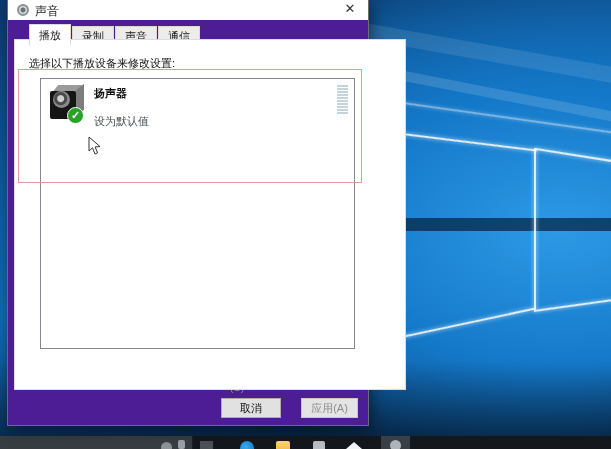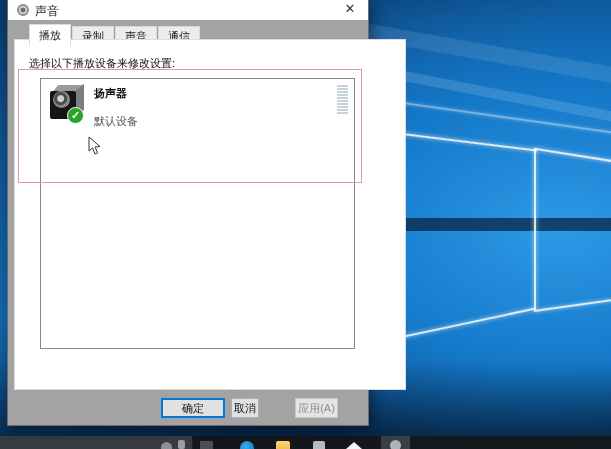--- a/index.html
+++ b/index.html
@@ -20,21 +20,21 @@
   
   .taskbar { position:absolute; left:0; top:436px; width:611px; height:13px; background:#14181c; overflow:hidden; }
   .tb-search { position:absolute; left:0; top:0; width:193px; height:13px; background:#383d42; border-right:1px solid #1c2024; }
   .tb-search-glyph { position:absolute; left:178px; top:4px; width:7px; height:9px; background:#9aa0a6; border-radius:2px; }
   .tb-icon { position:absolute; top:5px; width:14px; height:14px; }
   .tb-circle { border-radius:50%; }
   .tb-active { position:absolute; left:381px; top:0; width:29px; height:13px; background:#3a3f45; }
   .tb-active-glyph { position:absolute; left:9px; top:4px; width:11px; height:11px; background:#aeb4ba; border-radius:50%; }
 
   
-  .dialog { position:absolute; left:7px; top:0; width:362px; height:426px; background:#a3a3a3;
+  .dialog { position:absolute; left:7px; top:0; width:362px; height:426px; background:#4c1d95;
             border:1px solid #6d6d6d; border-top:none; box-shadow:3px 4px 14px rgba(0,0,0,.45); }
   .titlebar { position:absolute; left:0; top:0; width:100%; height:20px; background:#ffffff; }
   .title-icon { position:absolute; left:9px; top:4px; width:12px; height:12px; border:2px solid #8a8f94; border-radius:50%;
                 background:radial-gradient(circle at 50% 50%, #6b7075 0 2px, #d8dadd 3px); }
   .title-text { position:absolute; left:27px; top:3px; font-size:12px; color:#1a1a1a; }
   .close-btn { position:absolute; right:2px; top:0; width:32px; height:19px; text-align:center; font-size:13px;
                line-height:17px; color:#333; cursor:default; }
 
   .tabs { position:absolute; left:21px; top:23px; height:17px; }
   .tab { display:inline-block; font-size:11px; color:#1a1a1a; padding:2px 9px 2px 9px; margin-right:1px;
@@ -74,22 +74,22 @@
   .btn { position:absolute; height:20px; background:#e1e1e1; border:1px solid #adadad; font-size:11px;
          color:#101010; text-align:center; line-height:18px; font-family:"Liberation Sans", sans-serif; }
   .btn.disabled { background:#e4e4e4; border-color:#c7c7c7; color:#8f8f8f; }
   .btn.default-focus { border:2px solid #0078d7; line-height:16px; }
 
   .btn-configure { left:33px; top:359px; width:63px; }
   .btn-setdefault { left:196px; top:359px; width:66px; }
   .btn-setdefault-arrow { left:262px; top:359px; width:18px; font-size:8px; }
   .btn-properties { left:285px; top:359px; width:47px; }
   .btn-ok { left:153px; top:398px; width:64px; }
-  .btn-cancel { left:223px; top:398px; width:28px;text-align:center; }
-  .btn-apply { left:287px; top:398px; width:43px; }
+  .btn-cancel { left:213px; top:398px; width:60px;text-align:center; }
+  .btn-apply { left:293px; top:398px; width:57px; }
 </style>
 </head>
 <body>
 
 <div class="screen">
 
   <div class="wallpaper">
     <div class="wp-el wp-beam" style="left:358px; top:22px; width:270px; height:16px; background:rgba(255,255,255,.10); transform:rotate(10deg);"></div>
     <div class="wp-el wp-beam" style="left:358px; top:62px; width:270px; height:10px; background:rgba(255,255,255,.14); transform:rotate(11deg);"></div>
     <div class="wp-el wp-line" style="left:360px; top:96px; width:256px; opacity:.5; transform:rotate(8deg);"></div>
@@ -137,35 +137,34 @@
       <div class="device-list">
         <div class="device-item">
           <div class="spk">
             <div class="spk-top"></div>
             <div class="spk-side"></div>
             <div class="spk-front"></div>
             <div class="spk-cone"></div>
             <div class="badge">✓</div>
           </div>
           <div class="dev-name">扬声器</div>
-          <div class="dev-status">默认设备</div>
+          <div class="dev-status">设为默认值</div>
           <div class="meter"></div>
         </div>
       </div>
 
       <div class="cursor">
         <svg width="13" height="19" viewBox="0 0 13 19">
           <path d="M1 1 L1 15 L4.5 11.8 L7 18 L9.6 16.9 L7.1 10.9 L12 10.6 Z" fill="#ffffff" stroke="#333333" stroke-width="1"></path>
         </svg>
       </div>
     </div>
 
     <div class="btn btn-configure">配置(C)</div>
     <div class="btn btn-setdefault disabled">设为默认值(S)</div>
     <div class="btn btn-setdefault-arrow disabled">▼</div>
     <div class="btn btn-properties">属性(P)</div>
 
-    <div class="btn btn-ok default-focus">确定</div>
     <div class="btn btn-cancel">取消</div>
     <div class="btn btn-apply disabled">应用(A)</div>
 
   </div>
 </div>
 
 </body></html>

